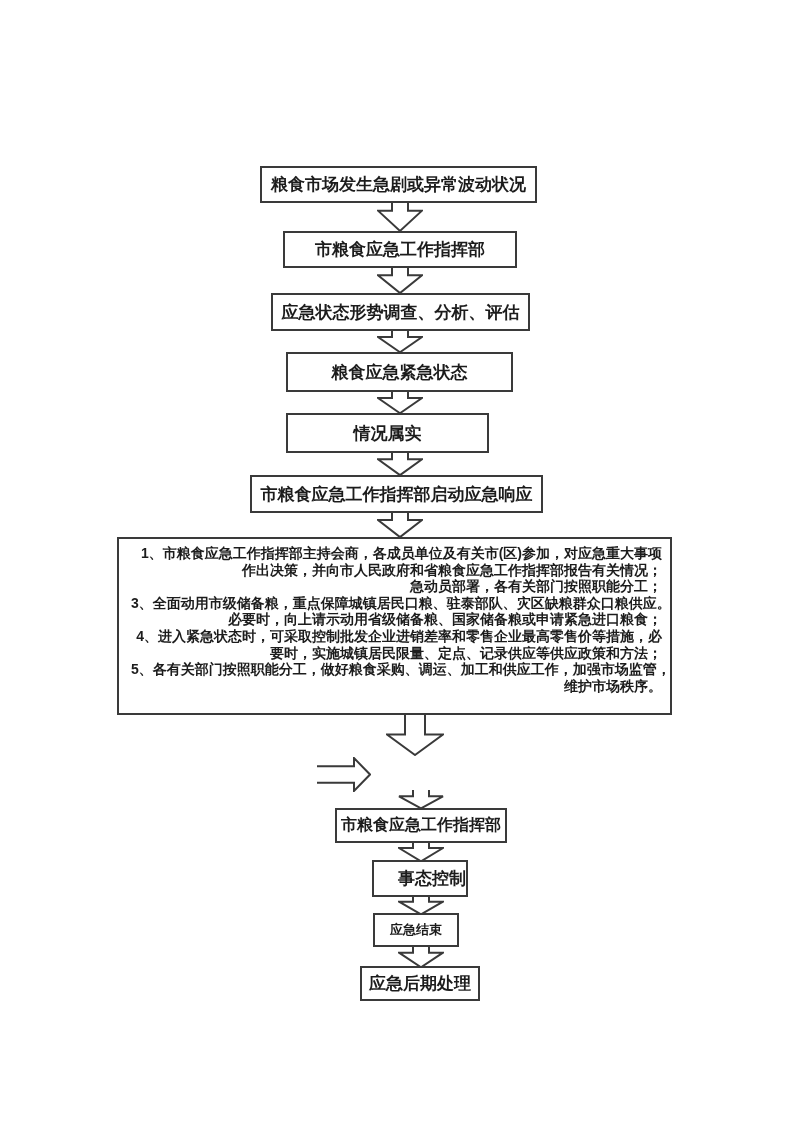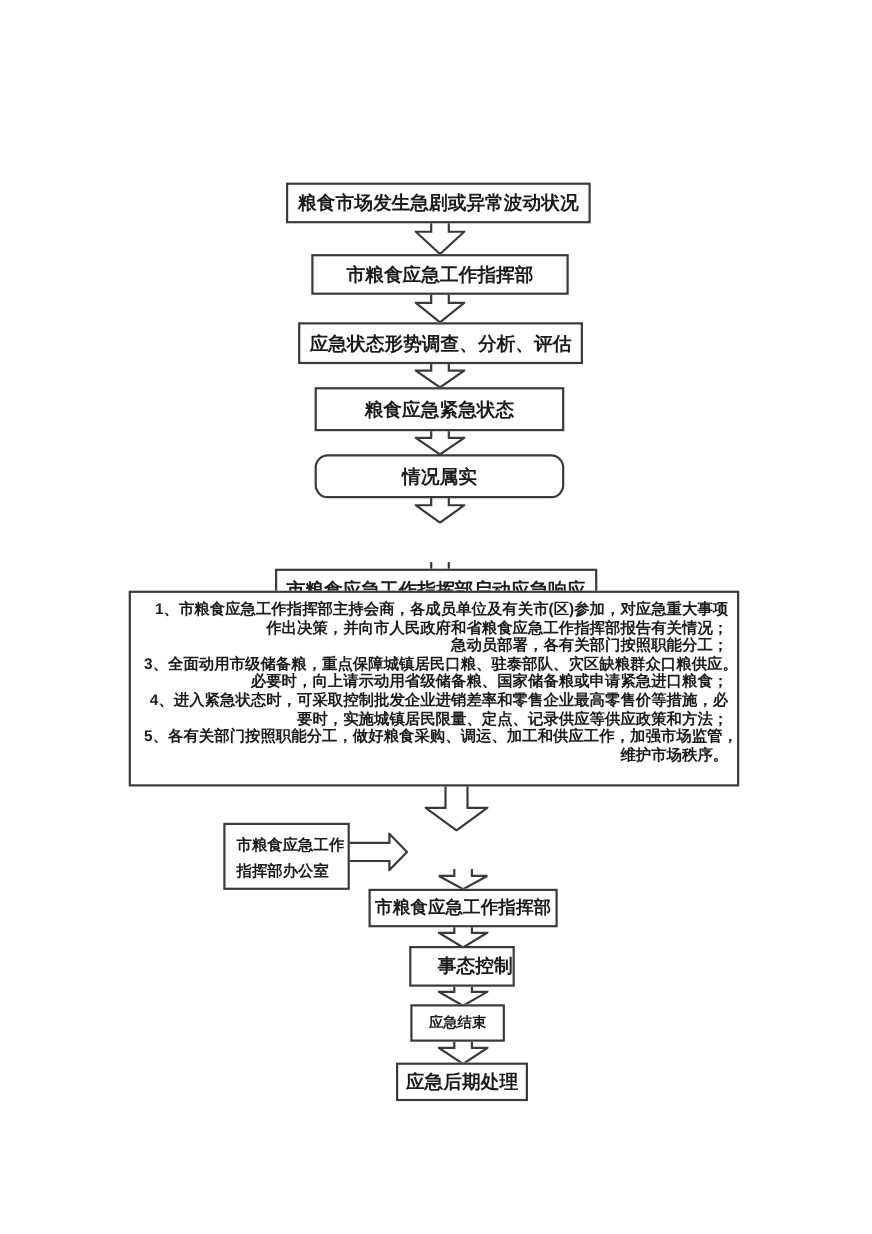--- a/index.html
+++ b/index.html
@@ -88,31 +88,31 @@
   <div class="box" style="left:286px;top:352px;width:227px;height:40px;font-size:17px;">
     <span class="lbl">粮食应急紧急状态</span>
   </div>
 
   <div class="arrow" style="left:377px;top:390px;width:46px;height:24px;">
     <svg viewBox="0 0 46 30" preserveAspectRatio="none">
         <path d="M15 0 L15 10 L1 10 L23 29 L45 10 L31 10 L31 0"></path>
       </svg>
   </div>
 
-  <div class="box" style="left:286px;top:413px;width:227px;height:40px;font-size:17px;border-radius:12px;">
+  <div class="box" style="left:286px;top:413px;width:203px;height:40px;font-size:17px;">
     <span class="lbl">情况属实</span>
   </div>
 
   <div class="arrow" style="left:377px;top:451px;width:46px;height:25px;">
     <svg viewBox="0 0 46 30" preserveAspectRatio="none">
         <path d="M15 0 L15 10 L1 10 L23 29 L45 10 L31 10 L31 0"></path>
       </svg>
   </div>
 
-  <div class="box" style="left:250px;top:475px;width:293px;height:38px;font-size:17px;margin-top:42px;">
+  <div class="box" style="left:250px;top:475px;width:293px;height:38px;font-size:17px;">
     <span class="lbl">市粮食应急工作指挥部启动应急响应</span>
   </div>
 
   <div class="arrow" style="left:377px;top:511px;width:46px;height:27px;">
     <svg viewBox="0 0 46 30" preserveAspectRatio="none">
         <path d="M15 0 L15 10 L1 10 L23 29 L45 10 L31 10 L31 0"></path>
       </svg>
   </div>
 
   <div class="box measures" style="left:117px;top:537px;width:555px;height:178px;">
@@ -126,24 +126,20 @@
     <div>5、各有关部门按照职能分工，做好粮食采购、调运、加工和供应工作，加强市场监管，</div>
     <div>维护市场秩序。</div>
   </div>
 
   <div class="arrow" style="left:386px;top:713px;width:58px;height:43px;">
     <svg viewBox="0 0 58 42" preserveAspectRatio="none">
         <path d="M19 0 L19 21 L1 21 L29 41 L57 21 L39 21 L39 0"></path>
       </svg>
   </div>
 
-  <div class="box office" style="left:203px;top:748px;width:115px;height:61px;">
-    <div>市粮食应急工作</div>
-    <div>指挥部办公室</div>
-  </div>
 
   <div class="arrow" style="left:317px;top:757px;width:54px;height:35px;">
     <svg viewBox="0 0 54 34" preserveAspectRatio="none">
         <path d="M0 9 L37 9 L37 1 L53 17 L37 33 L37 25 L0 25"></path>
       </svg>
   </div>
 
 
   <div class="arrow" style="left:398px;top:790px;width:46px;height:19px;">
     <svg viewBox="0 0 46 30" preserveAspectRatio="none">

